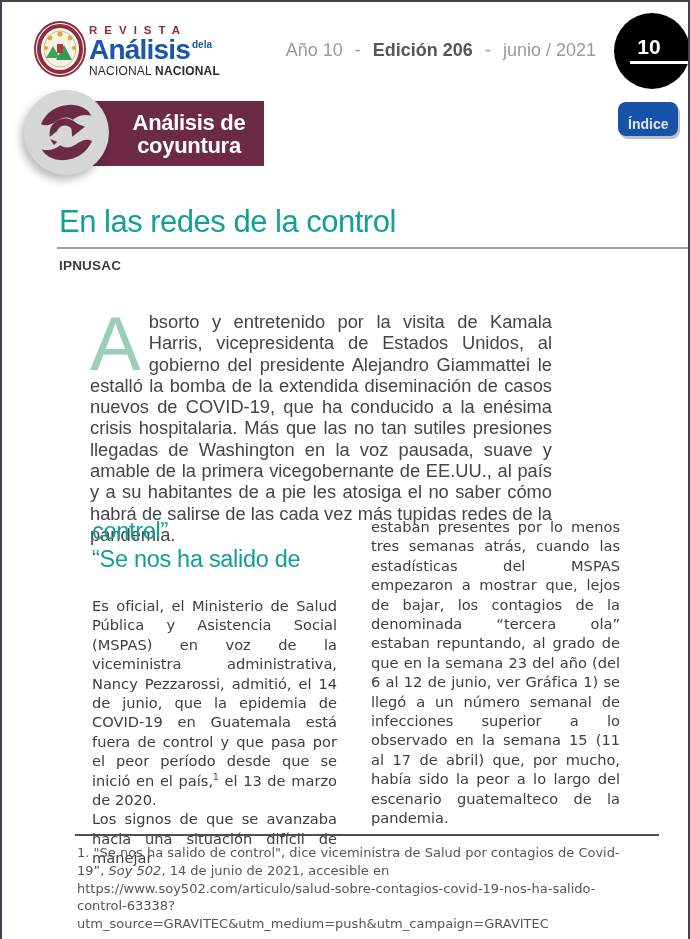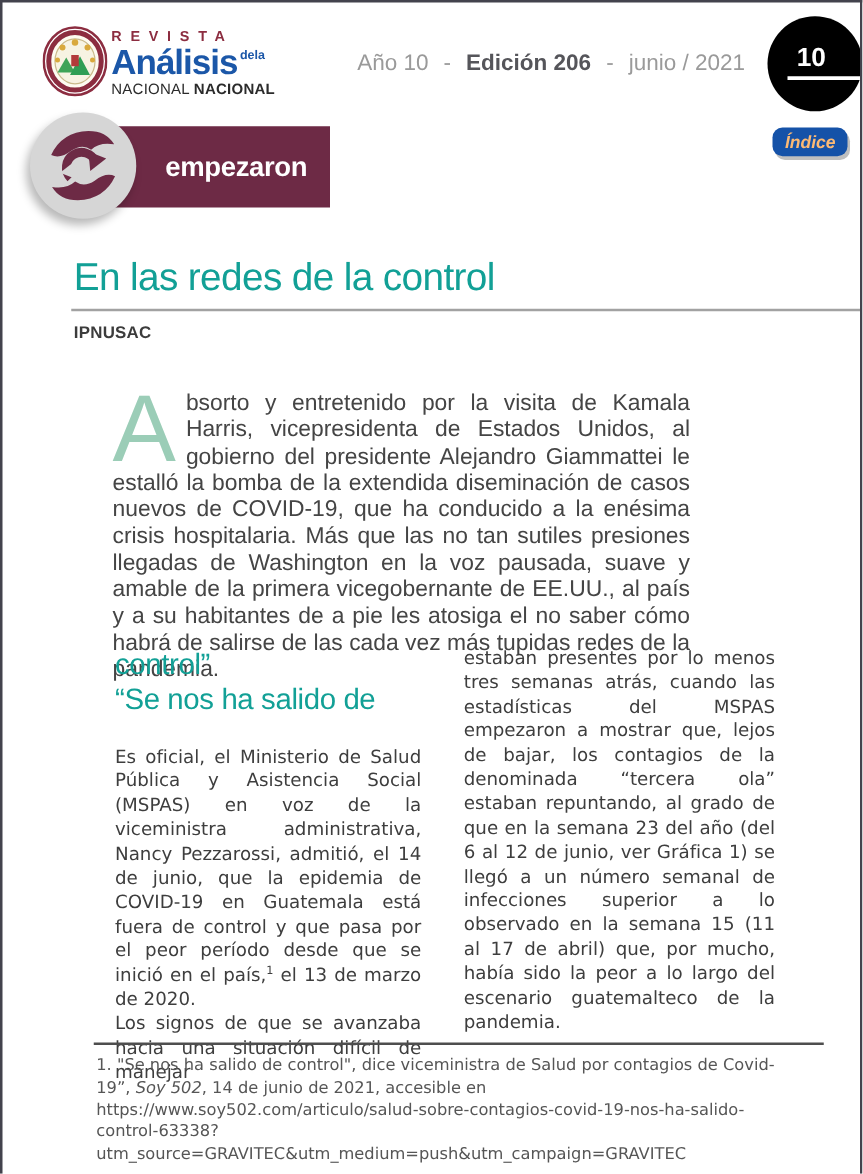--- a/index.html
+++ b/index.html
@@ -22,23 +22,23 @@
   .brand-realidad b { font-weight:800; }
 
   .header-meta { position:absolute; top:38px; right:92px; font-size:18px; color:#9a9a9a; white-space:nowrap; }
   .header-meta .sep { margin:0 7px; color:#9a9a9a; }
   .meta-edition { font-weight:bold; color:#55555a; }
 
   .page-circle { position:absolute; left:612px; top:11px; width:76px; height:76px; border-radius:50%; background:#000000; }
   .page-number { position:absolute; width:100%; text-align:center; top:22px; left:-3px; color:#ffffff; font-size:21px; font-weight:bold; }
   .circle-line { position:absolute; left:628px; top:59px; width:62px; height:3px; background:#ffffff; z-index:5; }
 
-  .indice-btn { position:absolute; left:616px; top:100px; background:#1552a8; color:#fdba74;
-    font-size:14px; font-weight:bold; padding:3px 10px 4px 10px; border-radius:8px;
-    box-shadow:2px 3px 0 #bfbfbf; border:none; cursor:pointer;font-style:italic; }
+  .indice-btn { position:absolute; left:616px; top:100px; background:#1552a8; color:#e5e5e5;
+    font-size:14px; font-weight:bold; padding:14px 10px 4px 10px; border-radius:8px;
+    box-shadow:2px 3px 0 #bfbfbf; border:none; cursor:pointer; }
 
   
   .banner-rect { position:absolute; left:64px; top:99px; width:198px; height:65px; background:#6d2a45; z-index:1;
     display:flex; flex-direction:column; justify-content:center; align-items:center; padding-left:48px; }
   .banner-rect .line { color:#ffffff; font-size:22px; font-weight:bold; line-height:23px; letter-spacing:-0.3px; }
   .banner-circle { position:absolute; left:22px; top:88px; width:85px; height:85px; border-radius:50%;
     background:#d6d6d6; z-index:2; box-shadow:-3px 5px 8px rgba(0,0,0,0.28); }
   .banner-circle svg { position:absolute; left:7px; top:7px; }
 
   
@@ -108,21 +108,22 @@
   </div>
 
   <div class="page-circle">
     <div class="page-number">10</div>
   </div>
   <div class="circle-line"></div>
 
   <button class="indice-btn">Índice</button>
 
   <div class="banner-rect">
-    <span class="line">empezaron</span>
+    <span class="line">Análisis de</span>
+    <span class="line">coyuntura</span>
   </div>
   <div class="banner-circle">
     <svg width="71" height="71" viewBox="0 0 100 100">
       <path d="M14,38 Q26,12 56,11 Q76,11 85,26 Q69,23 59,32 Q49,25 37,33 Q24,43 14,38 Z" fill="#6d2a45"></path>
       <path d="M86,62 Q74,88 44,89 Q24,89 15,74 Q31,77 41,68 Q51,75 63,67 Q76,57 86,62 Z" fill="#6d2a45"></path>
       <path d="M36,64 A17,17 0 1 1 64,46" fill="none" stroke="#6d2a45" stroke-width="10"></path>
       <polygon points="56,34 76,42 58,56" fill="#6d2a45"></polygon>
       <polygon points="44,66 24,58 42,44" fill="#d6d6d6"></polygon>
     </svg>
   </div>

